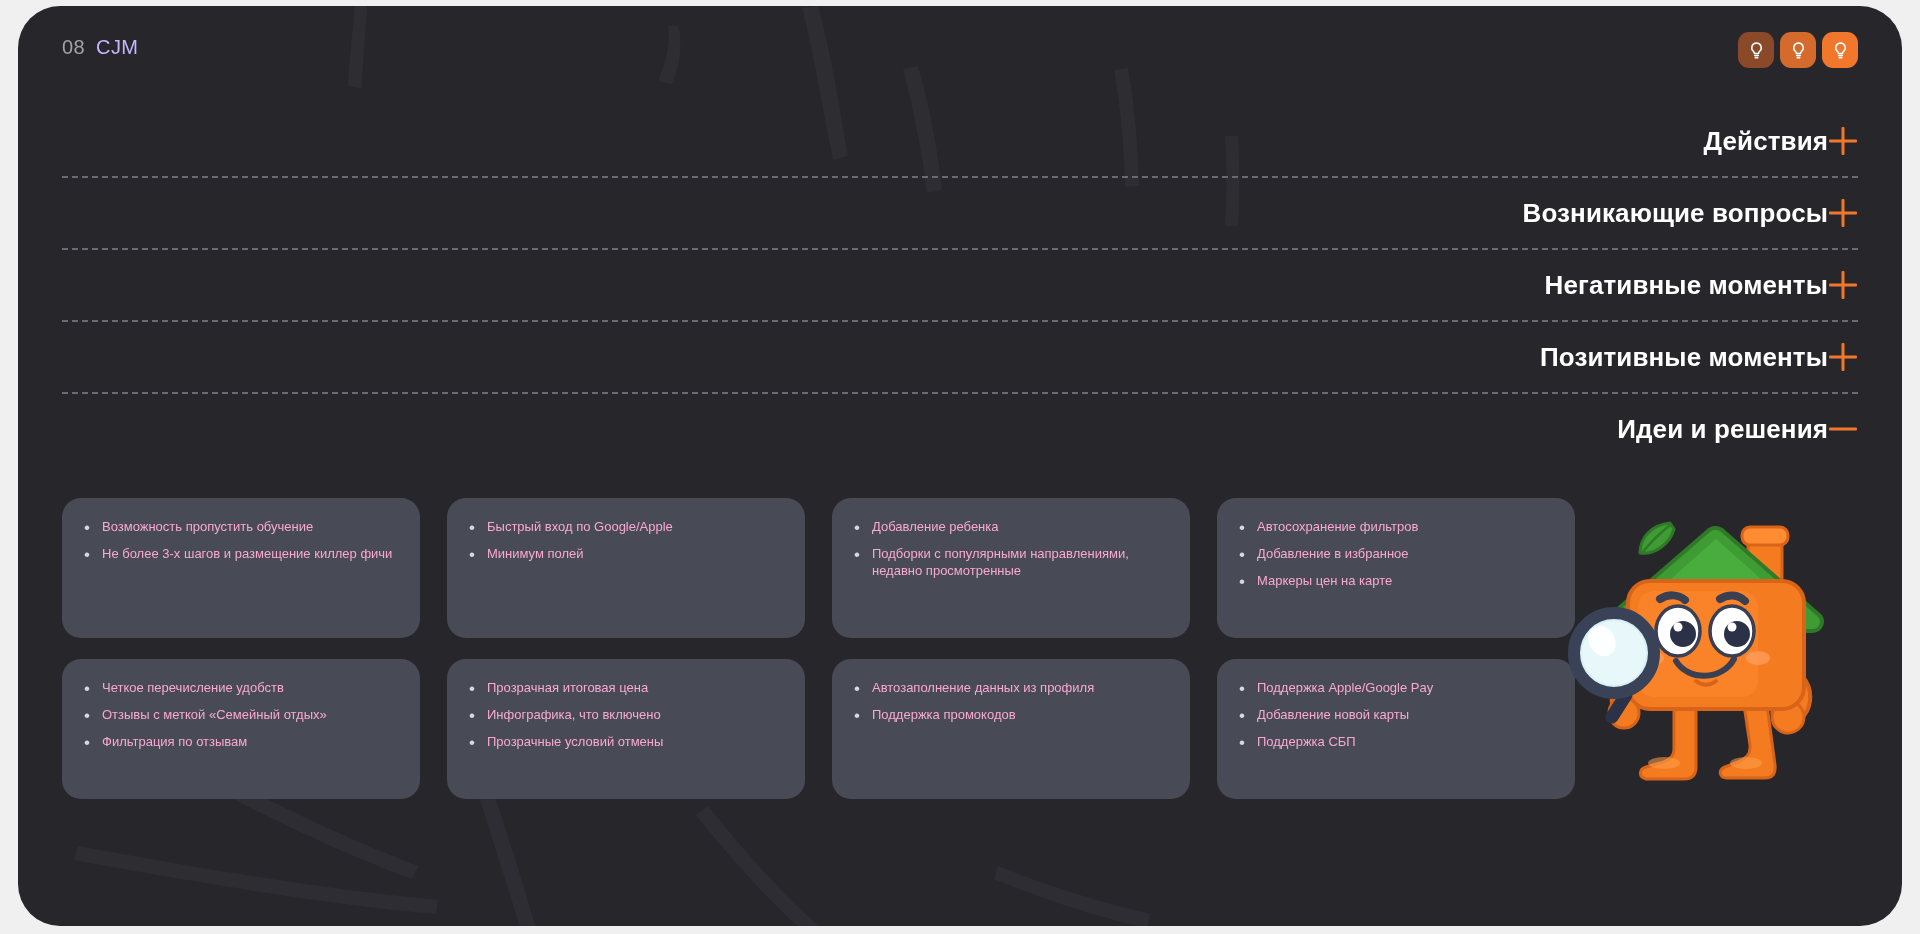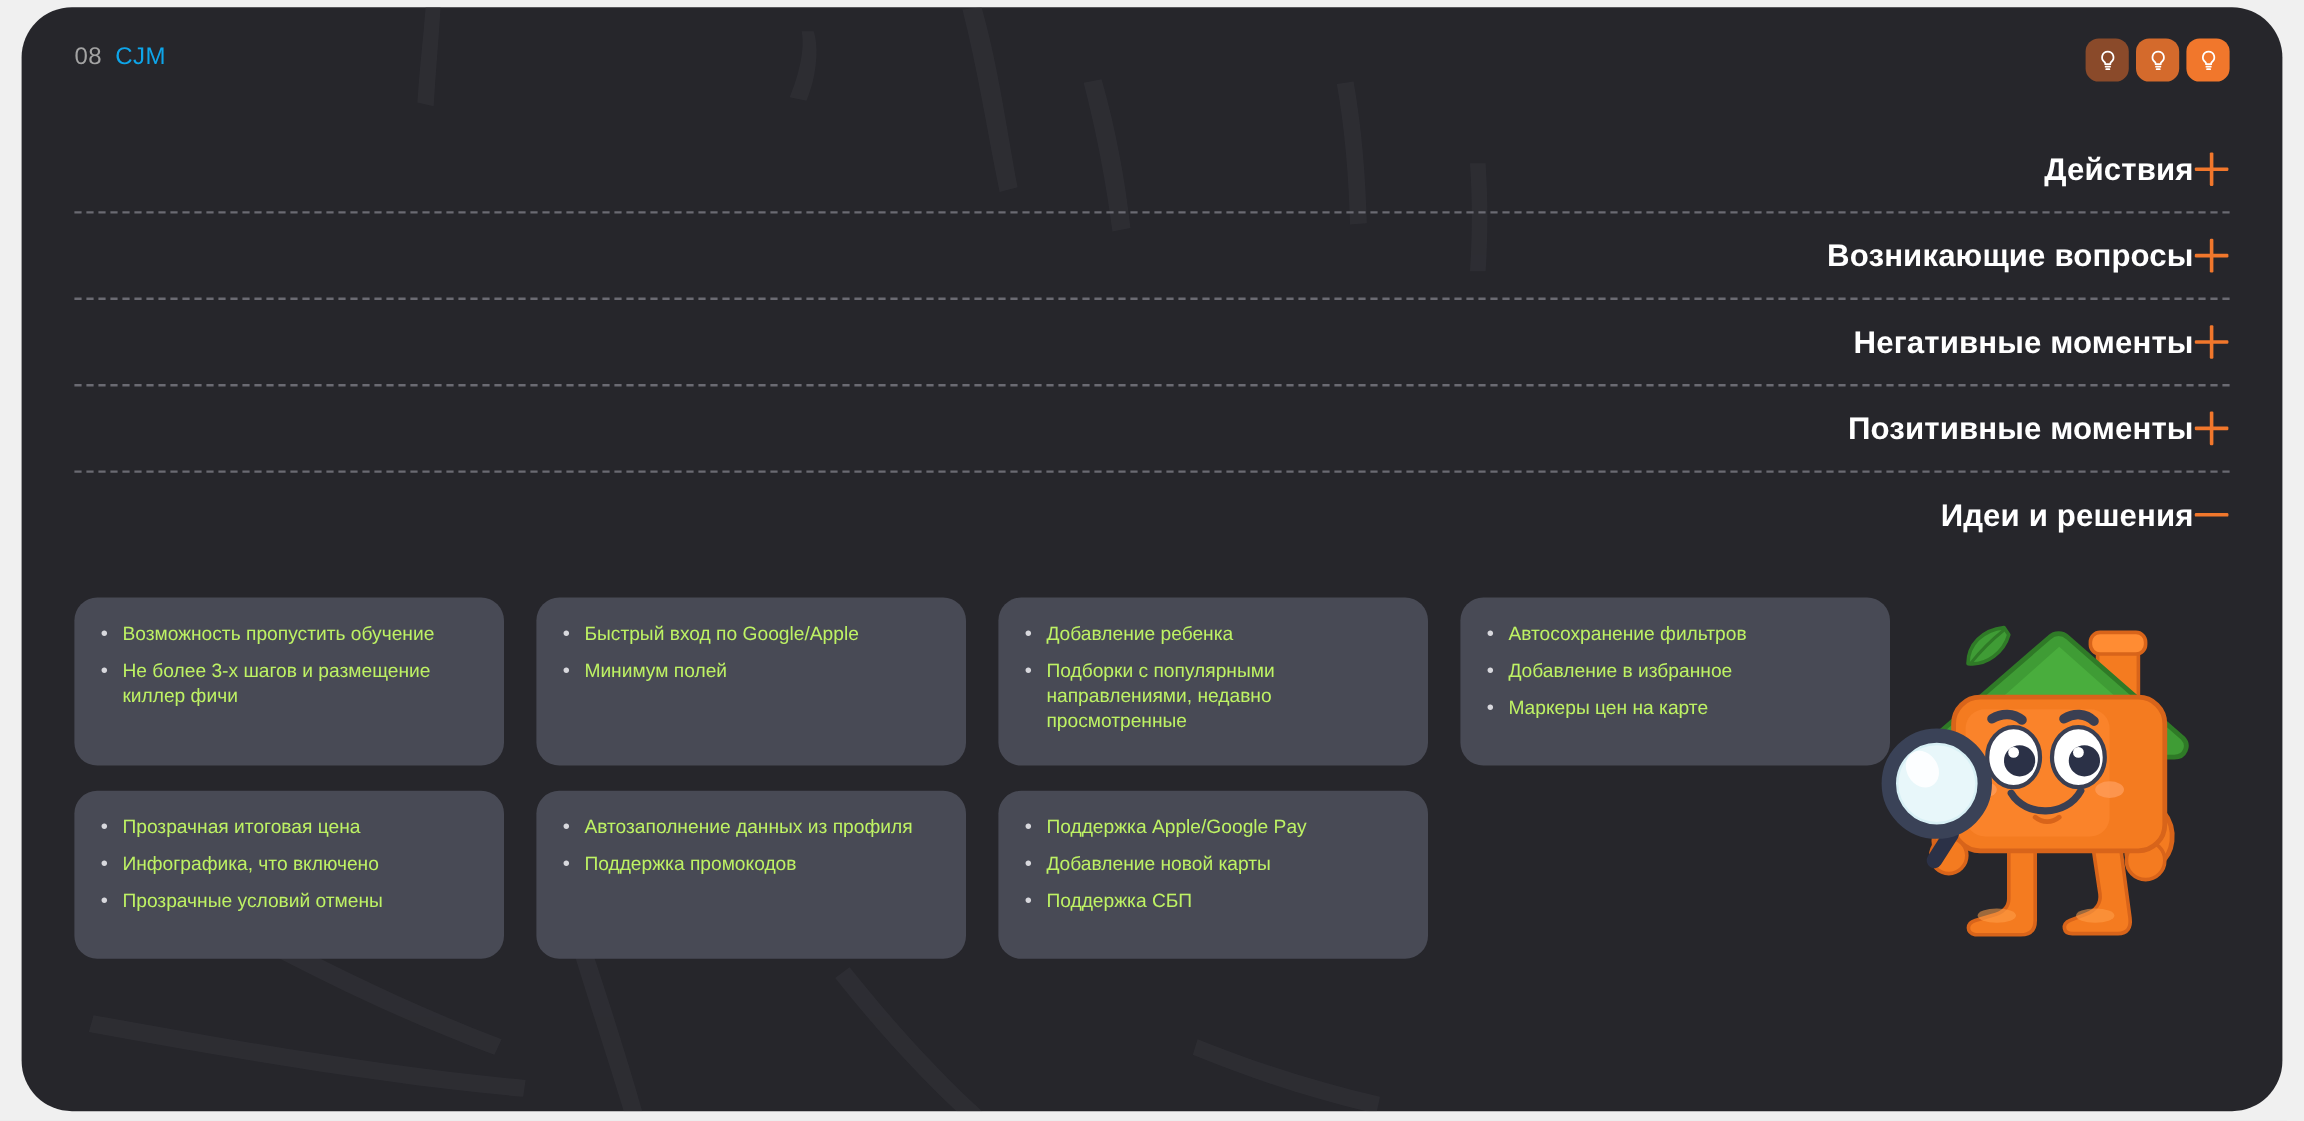--- a/index.html
+++ b/index.html
@@ -56,21 +56,21 @@
   }
   .slide-label {
     font-size: 20px;
     color: #b9b9bf;
     letter-spacing: .4px;
     display: flex;
     gap: 11px;
     padding-top: 4px;
   }
   .slide-num { color: #a3a3a3; }
-  .slide-name { color: #0ea5e9; }
+  .slide-name { color: #c4b5fd; }
 
   .bulbs {
     position: absolute;
     right: 0;
     top: 0;
     display: flex;
     gap: 6px;
   }
   .bulb {
     width: 36px;
@@ -143,22 +143,22 @@
   .card {
     background: #484a55;
     border-radius: 19px;
     padding: 20px 22px 20px 20px;
     min-height: 140px;
   }
   .card ul { list-style: none; }
   .card li {
     position: relative;
     padding-left: 20px;
-    color: #bef264;
-    font-size: 16px;
+    color: #f9a8d4;
+    font-size: 13px;
     line-height: 1.32;
     margin-bottom: 10px;
   }
   .card li:last-child { margin-bottom: 0; }
   .card li::before {
     content: "•";
     position: absolute;
     left: 2px;
     top: -1px;
     color: #d8d8dd;
@@ -288,20 +288,27 @@
               <li>Автосохранение фильтров</li>
               <li>Добавление в избранное</li>
               <li>Маркеры цен на карте</li>
             </ul>
           </div>
         </div>
 
         <div class="card-row">
           <div class="card">
             <ul>
+              <li>Четкое перечисление удобств</li>
+              <li>Отзывы с меткой «Семейный отдых»</li>
+              <li>Фильтрация по отзывам</li>
+            </ul>
+          </div>
+          <div class="card">
+            <ul>
               <li>Прозрачная итоговая цена</li>
               <li>Инфографика, что включено</li>
               <li>Прозрачные условий отмены</li>
             </ul>
           </div>
           <div class="card">
             <ul>
               <li>Автозаполнение данных из профиля</li>
               <li>Поддержка промокодов</li>
             </ul>

